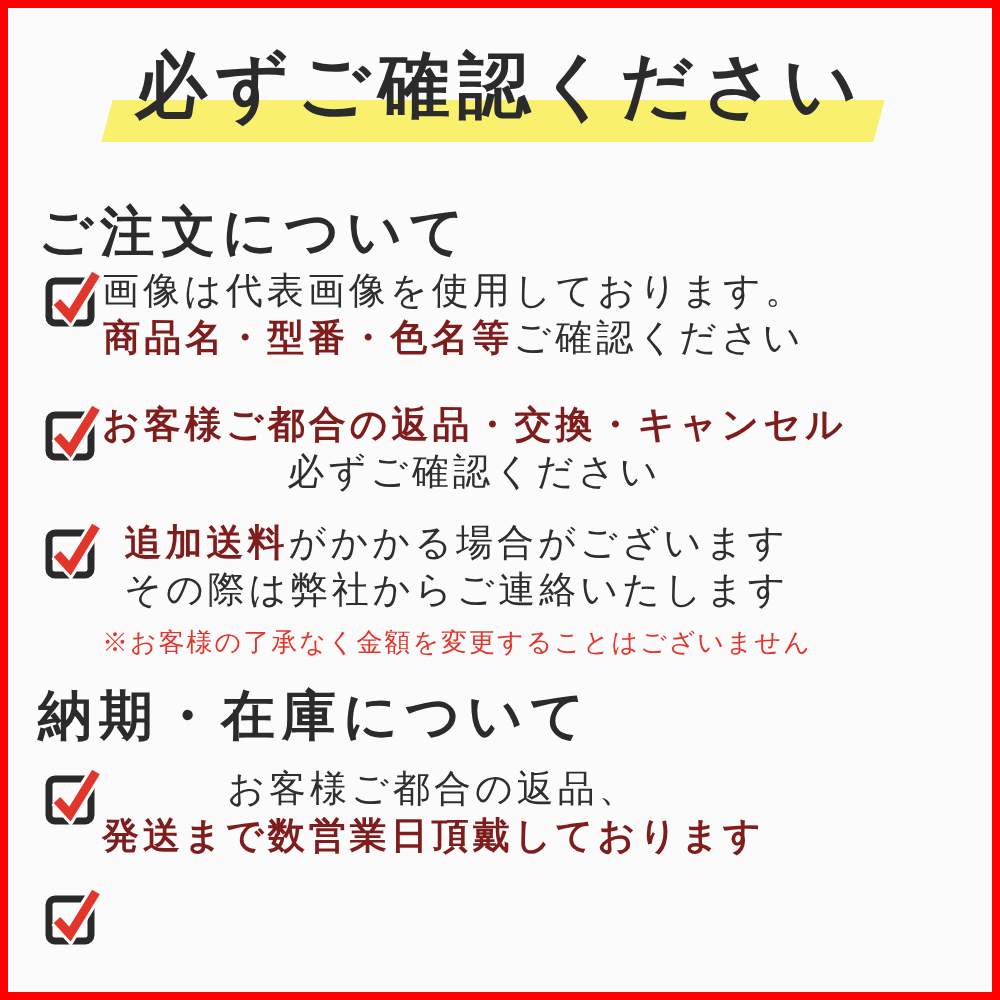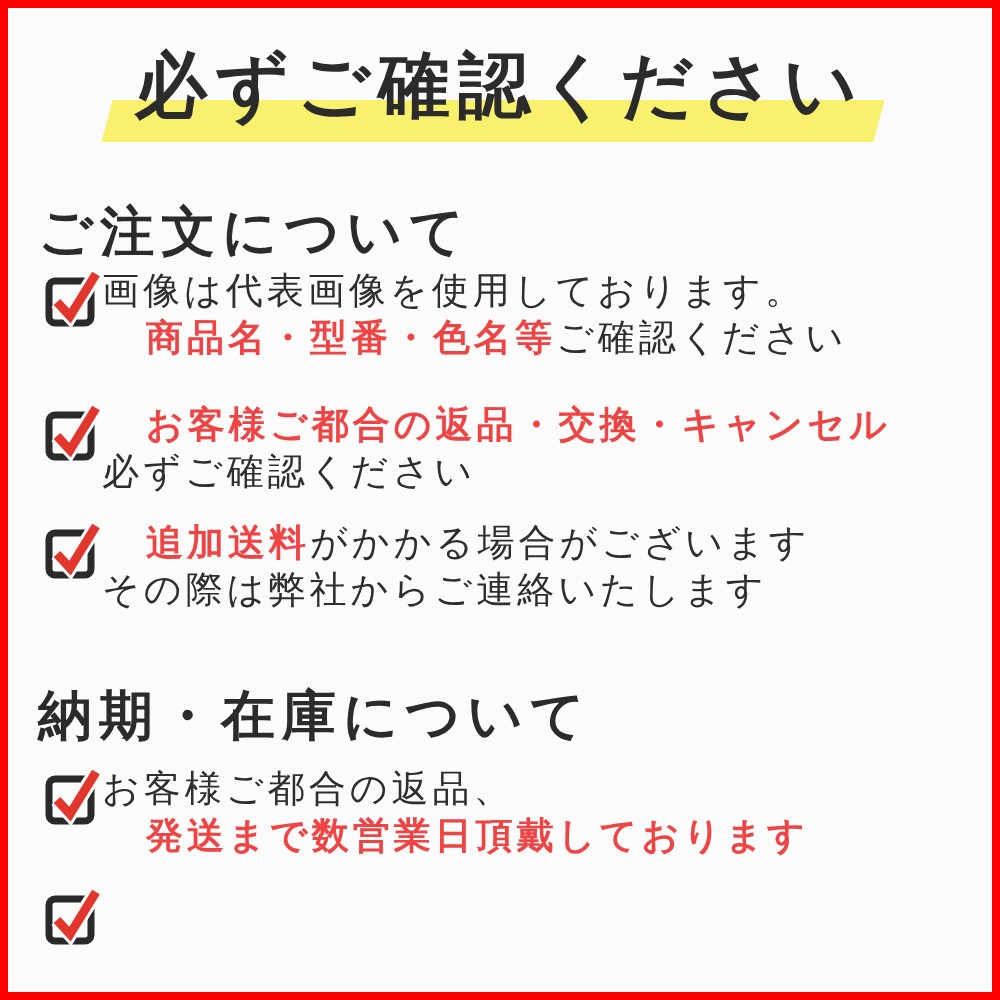--- a/index.html
+++ b/index.html
@@ -71,26 +71,26 @@
     width:56px; height:62px;
     margin-right:2px;
     margin-top:0;
   }
   .item-text {
     font-size:37px;
     letter-spacing:4px;
     line-height:1.26;
     white-space:nowrap;
     padding-top:2px;
+    text-align:center;
   }
   .seg-normal { color:#2e2e2e; }
   .seg-em {
-    color:#ef4444;
+    color:#7f1d1d;
     font-weight:bold;
-    margin-left:44px;
   }
   .line-note {
     font-size:26px;
     letter-spacing:2px;
     color:#e2352c;
     margin-top:14px;
   }
 </style>
 </head>
 <body>
@@ -129,20 +129,21 @@
 
 <div class="item" id="item-3">
   <svg class="checkbox-icon" viewBox="0 0 56 62">
     <rect x="5" y="15" width="42" height="42" rx="6" fill="none" stroke="#2a2a2a" stroke-width="7"></rect>
     <path d="M13 36 L26 50 L52 8" fill="none" stroke="#fbfbfb" stroke-width="15" stroke-linecap="butt"></path>
     <path d="M13 36 L26 50 L52 8" fill="none" stroke="#e2352c" stroke-width="9" stroke-linecap="butt"></path>
   </svg>
   <div class="item-text">
     <div><span class="seg-em">追加送料</span><span class="seg-normal">がかかる場合がございます</span></div>
     <div><span class="seg-normal">その際は弊社からご連絡いたします</span></div>
+    <div class="line-note">※お客様の了承なく金額を変更することはございません</div>
   </div>
 </div>
 
 <h2 class="section-heading" id="heading-stock">納期・在庫について</h2>
 
 <div class="item" id="item-4">
   <svg class="checkbox-icon" viewBox="0 0 56 62">
     <rect x="5" y="15" width="42" height="42" rx="6" fill="none" stroke="#2a2a2a" stroke-width="7"></rect>
     <path d="M13 36 L26 50 L52 8" fill="none" stroke="#fbfbfb" stroke-width="15" stroke-linecap="butt"></path>
     <path d="M13 36 L26 50 L52 8" fill="none" stroke="#e2352c" stroke-width="9" stroke-linecap="butt"></path>

